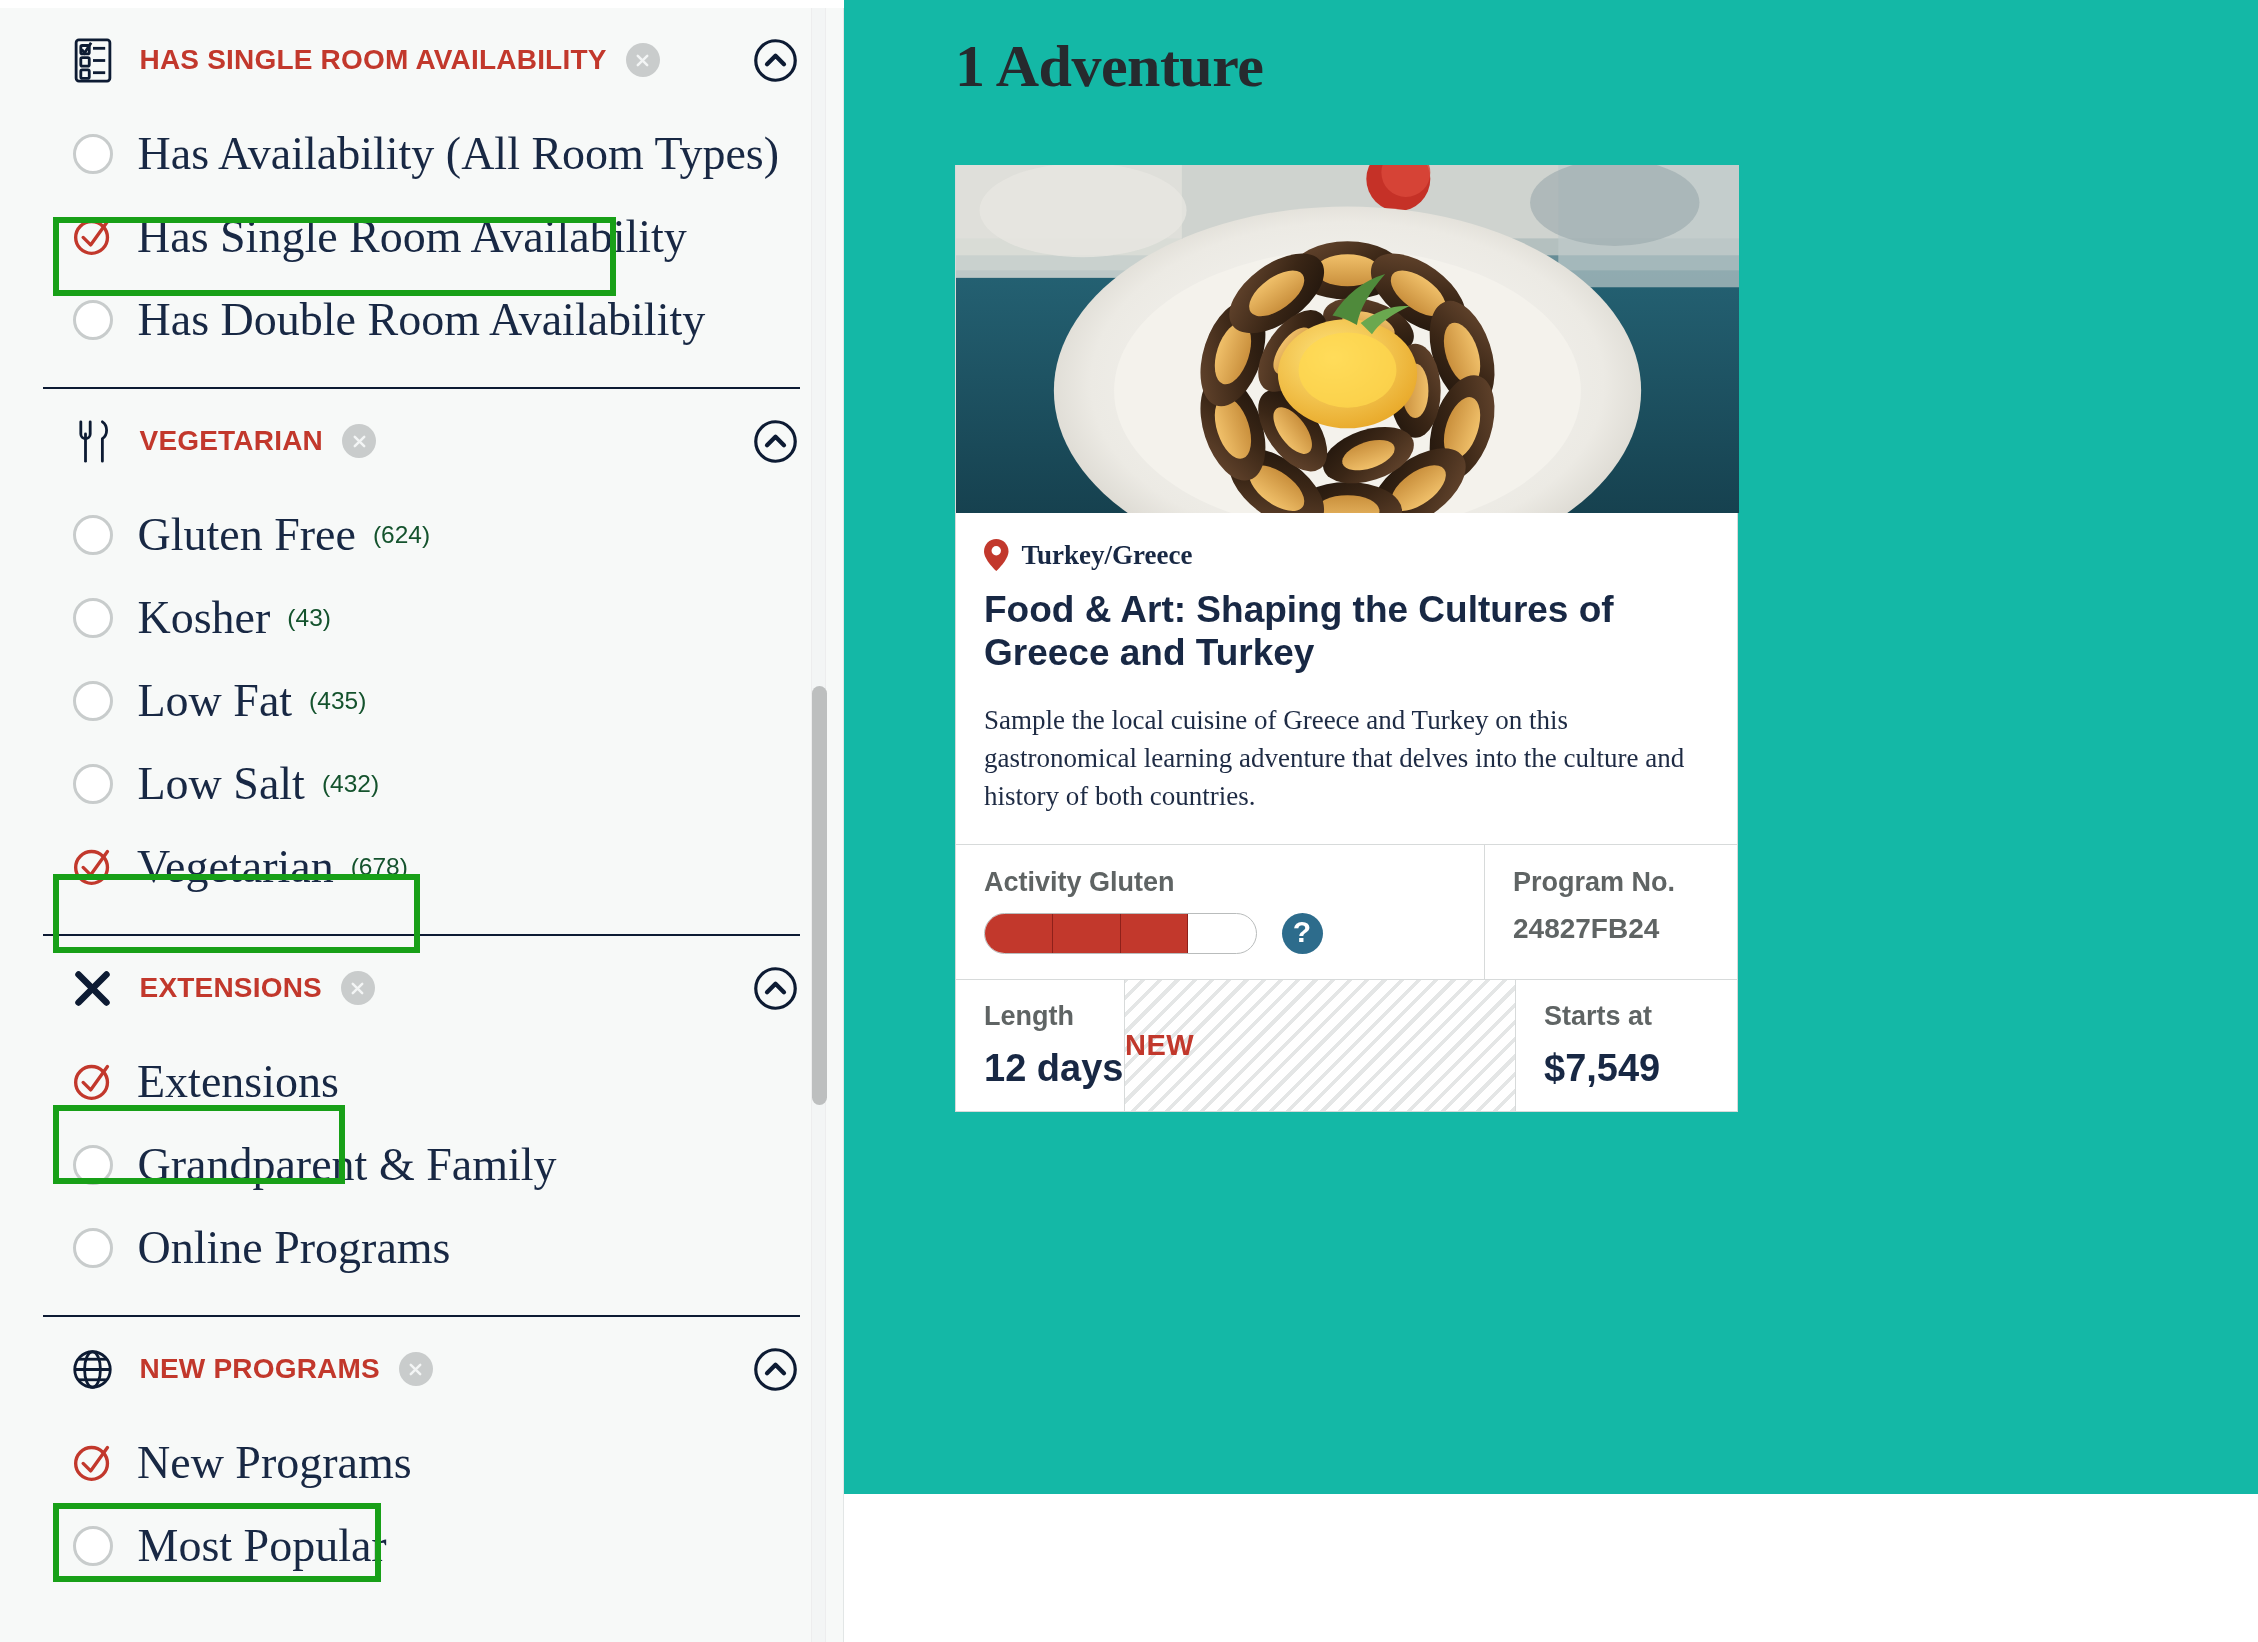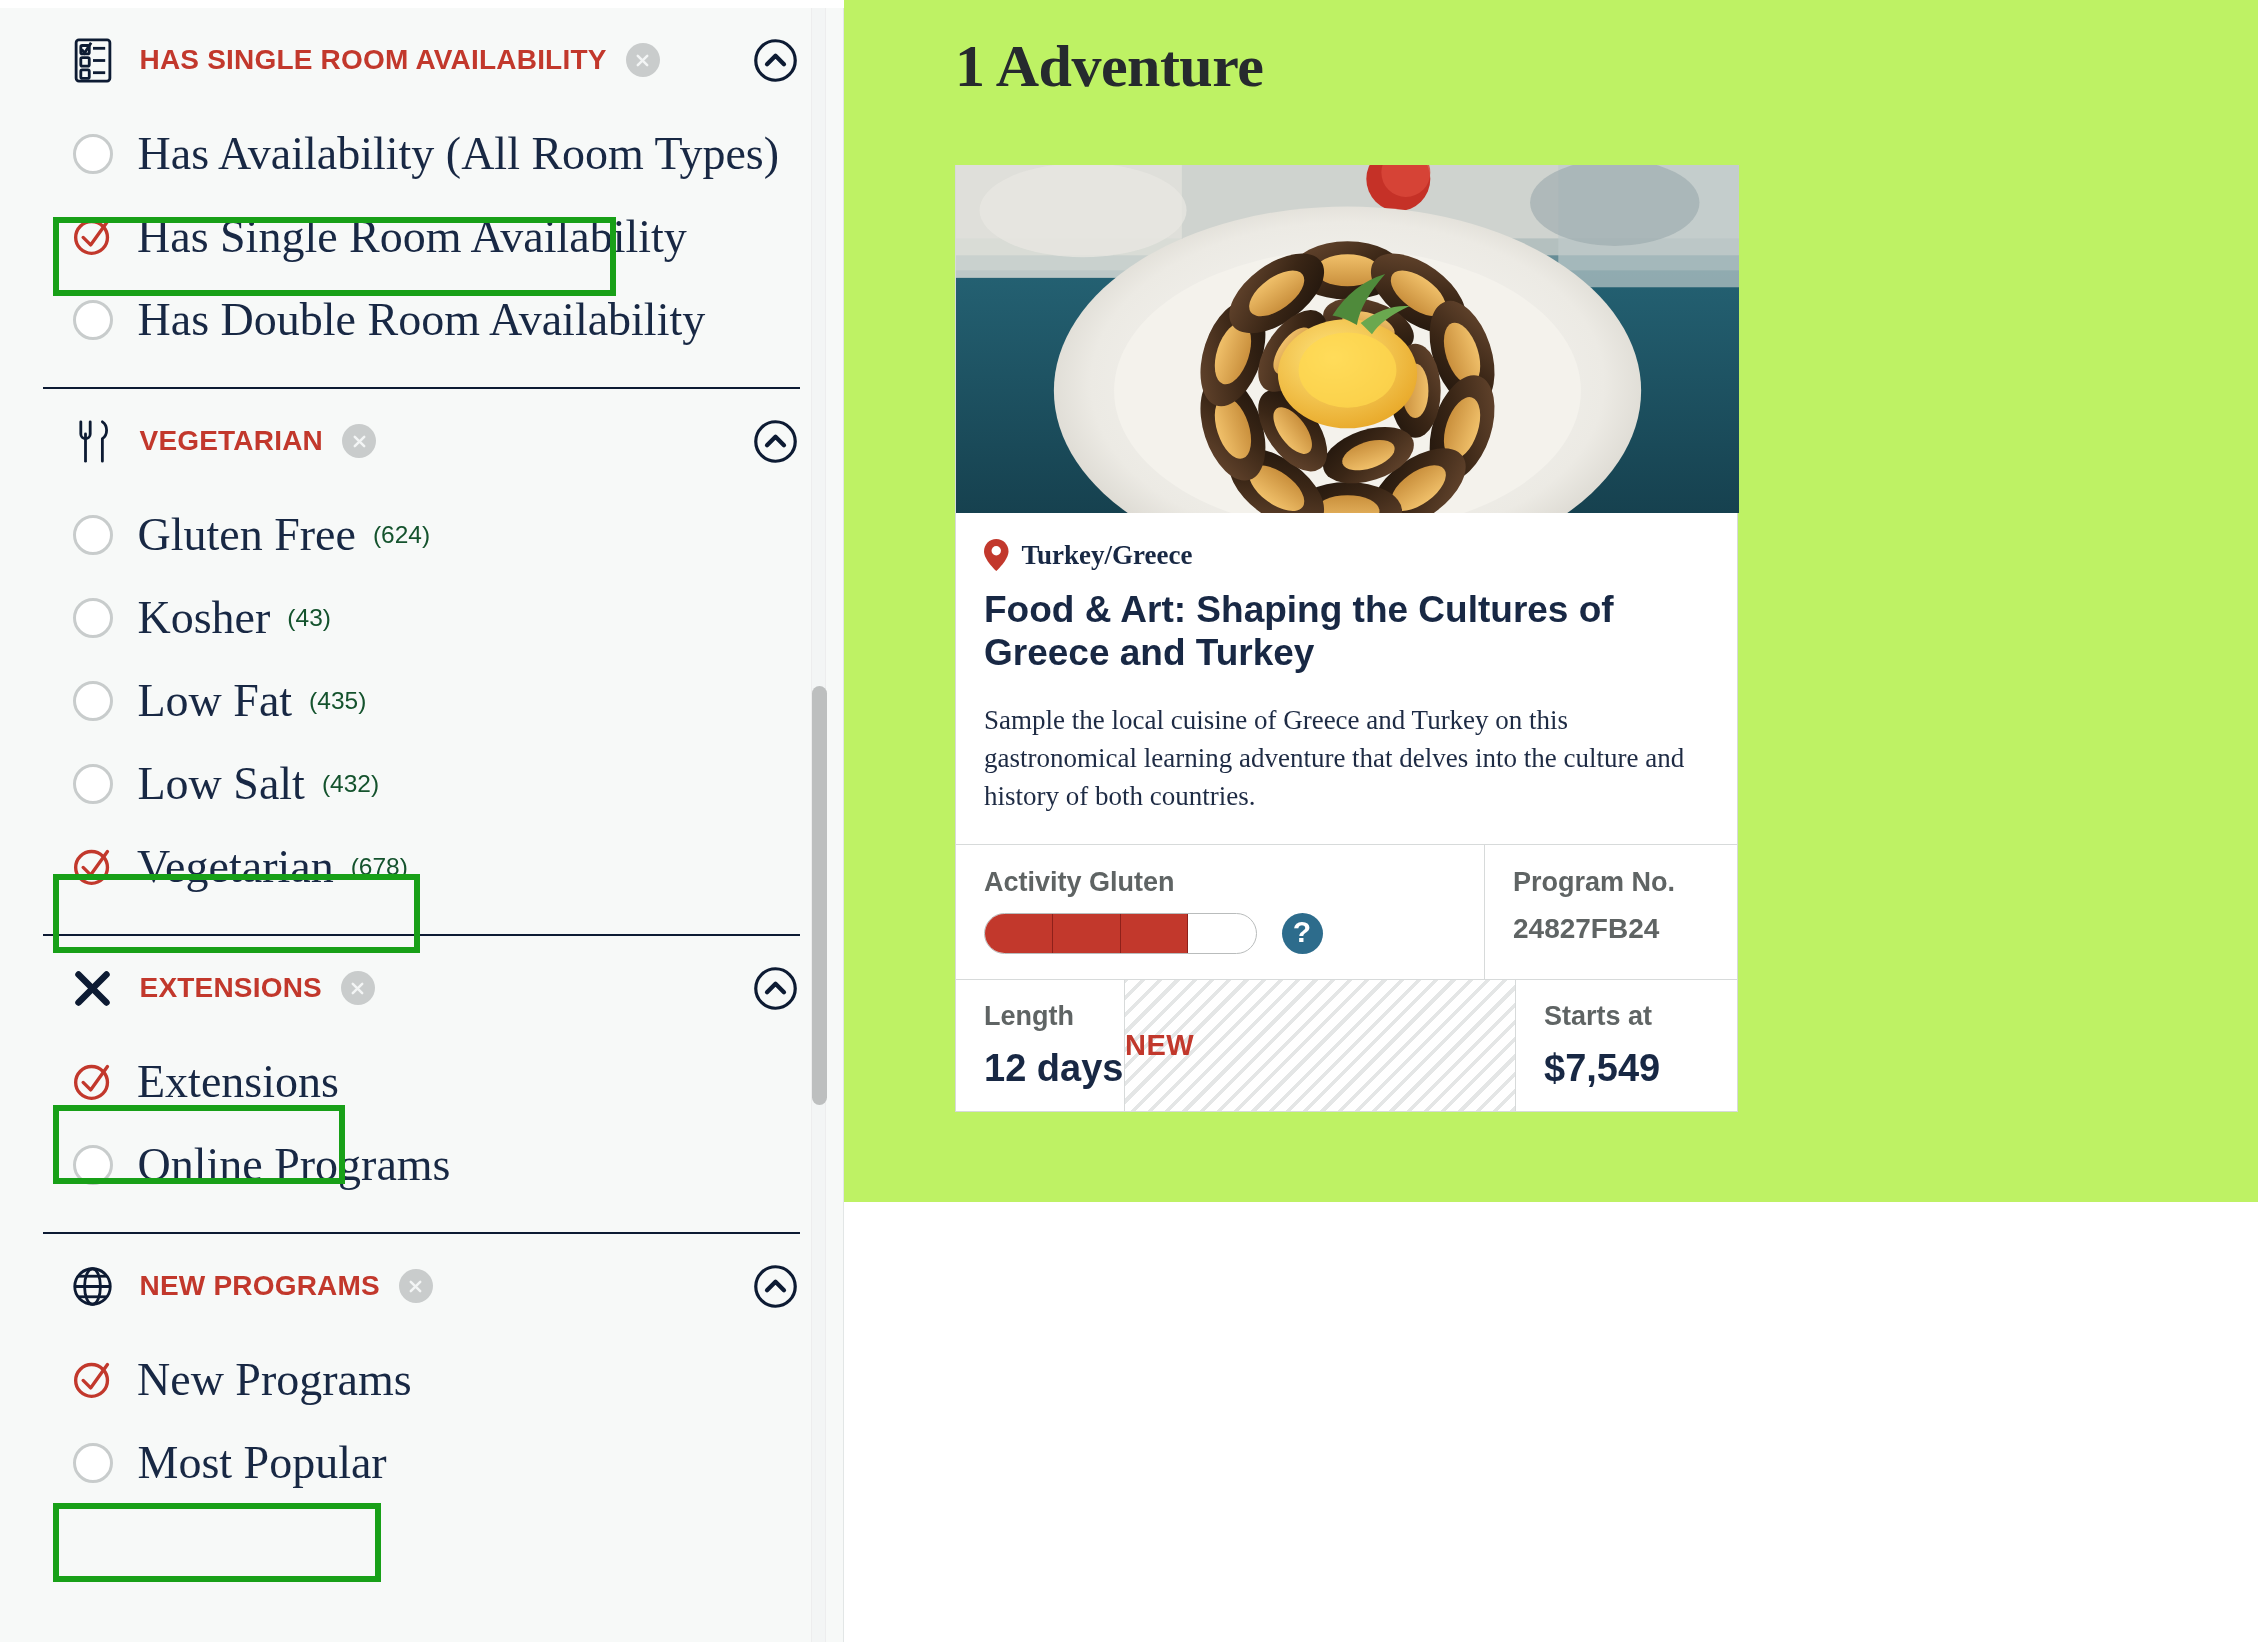--- a/index.html
+++ b/index.html
@@ -173,22 +173,22 @@
     top: 678px;
     width: 15px;
     height: 419px;
     background: #bdbfbf;
     border-radius: 7.5px;
   }
 
   
   .main {
     flex: 1 1 auto;
-    height: 1202px;
-    background: #bef264;
+    height: 1494px;
+    background: #14b8a6;
     padding: 32px 0 0 111px;
     overflow: hidden;
   }
 
   .results-heading {
     font-family: "Liberation Serif", serif;
     font-weight: 700;
     font-size: 60px;
     color: #262a2e;
     letter-spacing: -0.5px;
@@ -504,20 +504,25 @@
 
         <div class="opt-list">
           <div class="opt-row">
             <span class="check">
               <svg width="43" height="43" viewBox="0 0 46 46" fill="none" stroke="#c2382c" stroke-width="3.6" stroke-linecap="round" stroke-linejoin="round">
                 <circle cx="22" cy="24" r="17"></circle>
                 <polyline points="13,24 21,32 39,7"></polyline>
               </svg>
             </span>
             <span class="opt-label">Extensions</span>
+            <span class="opt-count"></span>
+          </div>
+          <div class="opt-row">
+            <span class="radio"></span>
+            <span class="opt-label">Grandparent &amp; Family</span>
             <span class="opt-count"></span>
           </div>
           <div class="opt-row">
             <span class="radio"></span>
             <span class="opt-label">Online Programs</span>
             <span class="opt-count"></span>
           </div>
         </div>
       </section>
 

